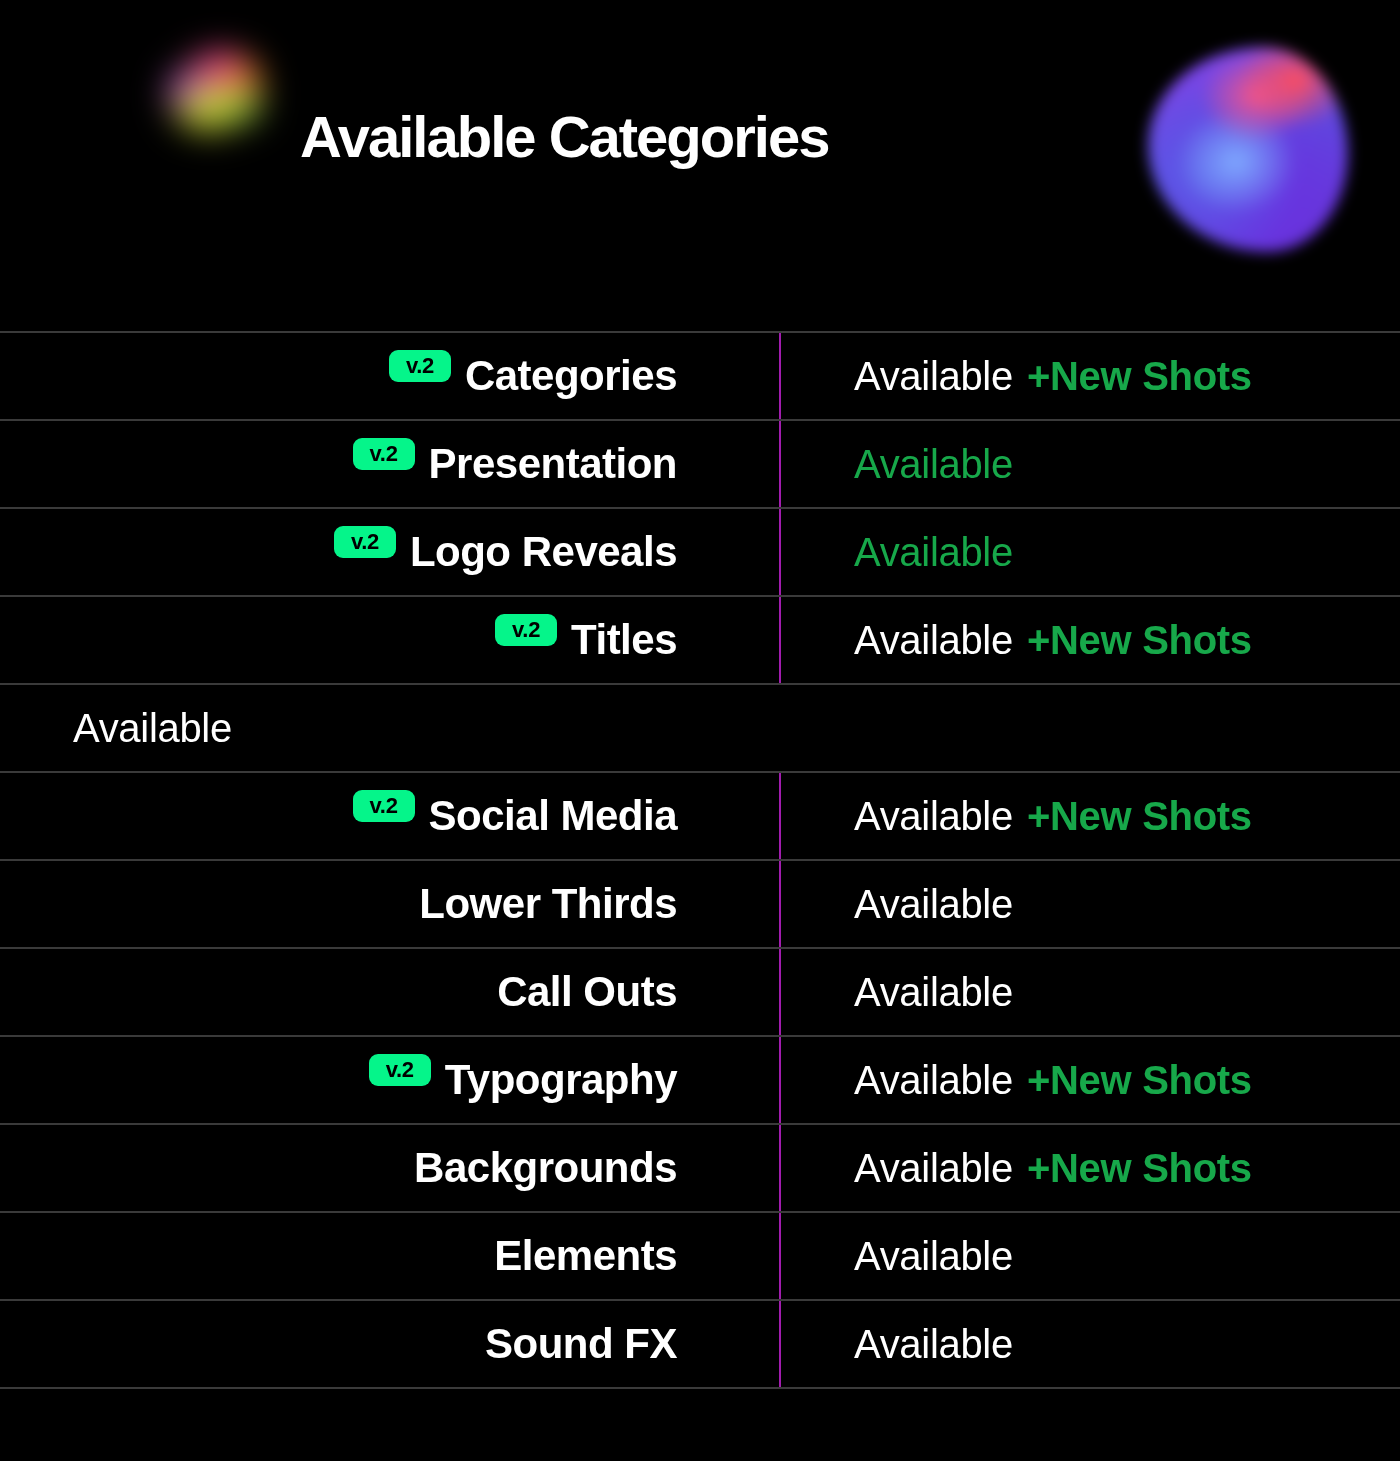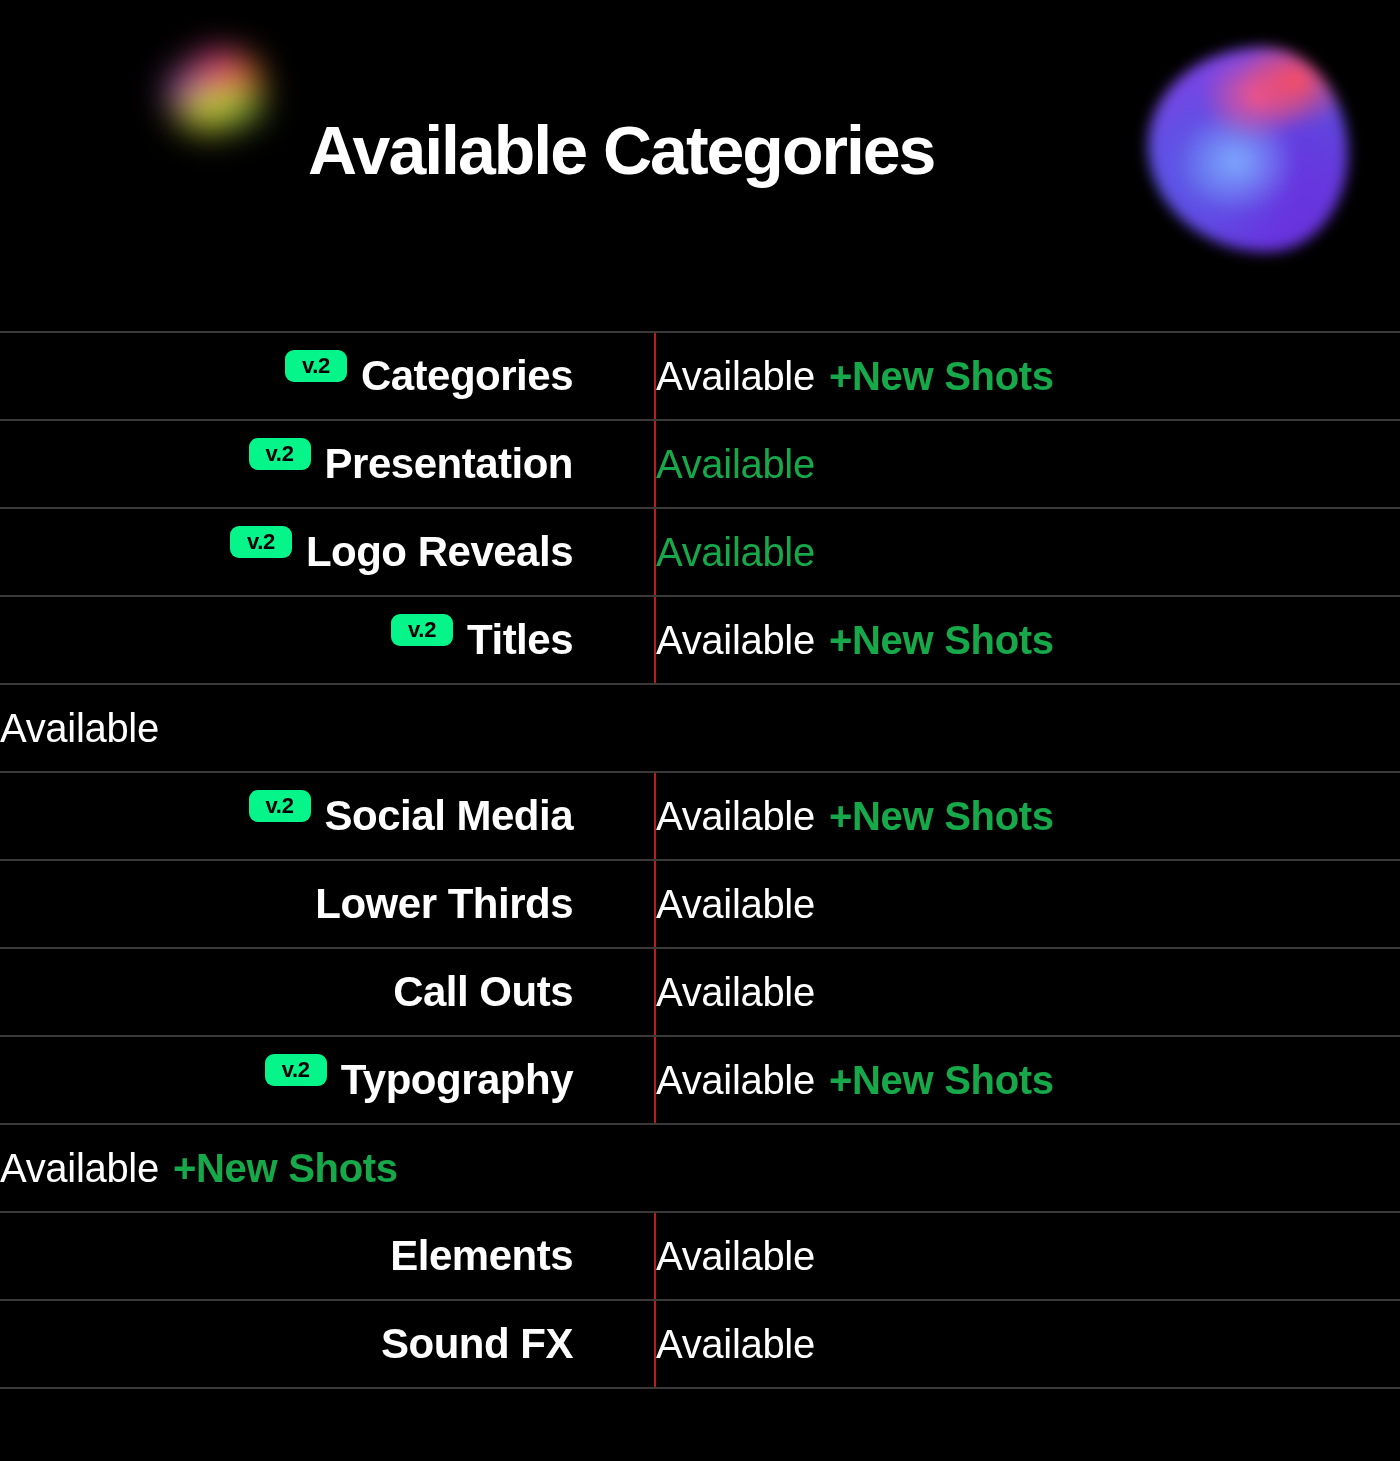--- a/index.html
+++ b/index.html
@@ -56,22 +56,22 @@
       radial-gradient(ellipse 70% 70% at 52% 70%, #6a2ee0 0%, rgba(106,46,224,0) 84%),
       linear-gradient(150deg, #8a3fe8 0%, #5b4fe0 45%, #6b2fd8 100%);
     filter: blur(7px);
   }
 
   
   .page-title {
     position: absolute;
     left: 300px;
     top: 108px;
-    margin: 8px;
-    font-size: 68px;
+    margin: 0;
+    font-size: 58px;
     font-weight: 700;
     line-height: 1.0;
     letter-spacing: -2px;
     color: #ffffff;
     white-space: nowrap;
   }
 
   
   .cat-table {
     position: absolute;
@@ -84,35 +84,36 @@
   .cat-row {
     position: relative;
     display: flex;
     align-items: center;
     height: 86px;
     border-bottom: 2px solid #3a3a3a;
   }
 
   .cell-left {
     box-sizing: border-box;
-    width: 656px;
+    width: 781px;
     height: 100%;
     display: flex;
     align-items: center;
     justify-content: flex-end;
-    padding-right: 81px;
-    border-right: 2px solid #b91c1c;
+    padding-right: 102px;
+    border-right: 2px solid #a21caf;
   }
 
   .cell-right {
     box-sizing: border-box;
     flex: 1 1 auto;
     height: 100%;
     display: flex;
     align-items: center;
+    padding-left: 73px;
     white-space: nowrap;
   }
 
   .cat-label {
     font-size: 42px;
     font-weight: 700;
     color: #ffffff;
     letter-spacing: -0.5px;
     line-height: 1;
   }
@@ -235,20 +236,23 @@
         <div class="cell-left">
           <span class="badge">v.2</span>
           <span class="cat-label">Typography</span>
         </div>
         <div class="cell-right">
           <span class="status-main">Available</span>
           <span class="status-extra">+New Shots</span>
         </div>
       </div>
       <div class="cat-row">
+        <div class="cell-left">
+          <span class="cat-label">Backgrounds</span>
+        </div>
         <div class="cell-right">
           <span class="status-main">Available</span>
           <span class="status-extra">+New Shots</span>
         </div>
       </div>
       <div class="cat-row">
         <div class="cell-left">
           <span class="cat-label">Elements</span>
         </div>
         <div class="cell-right">

